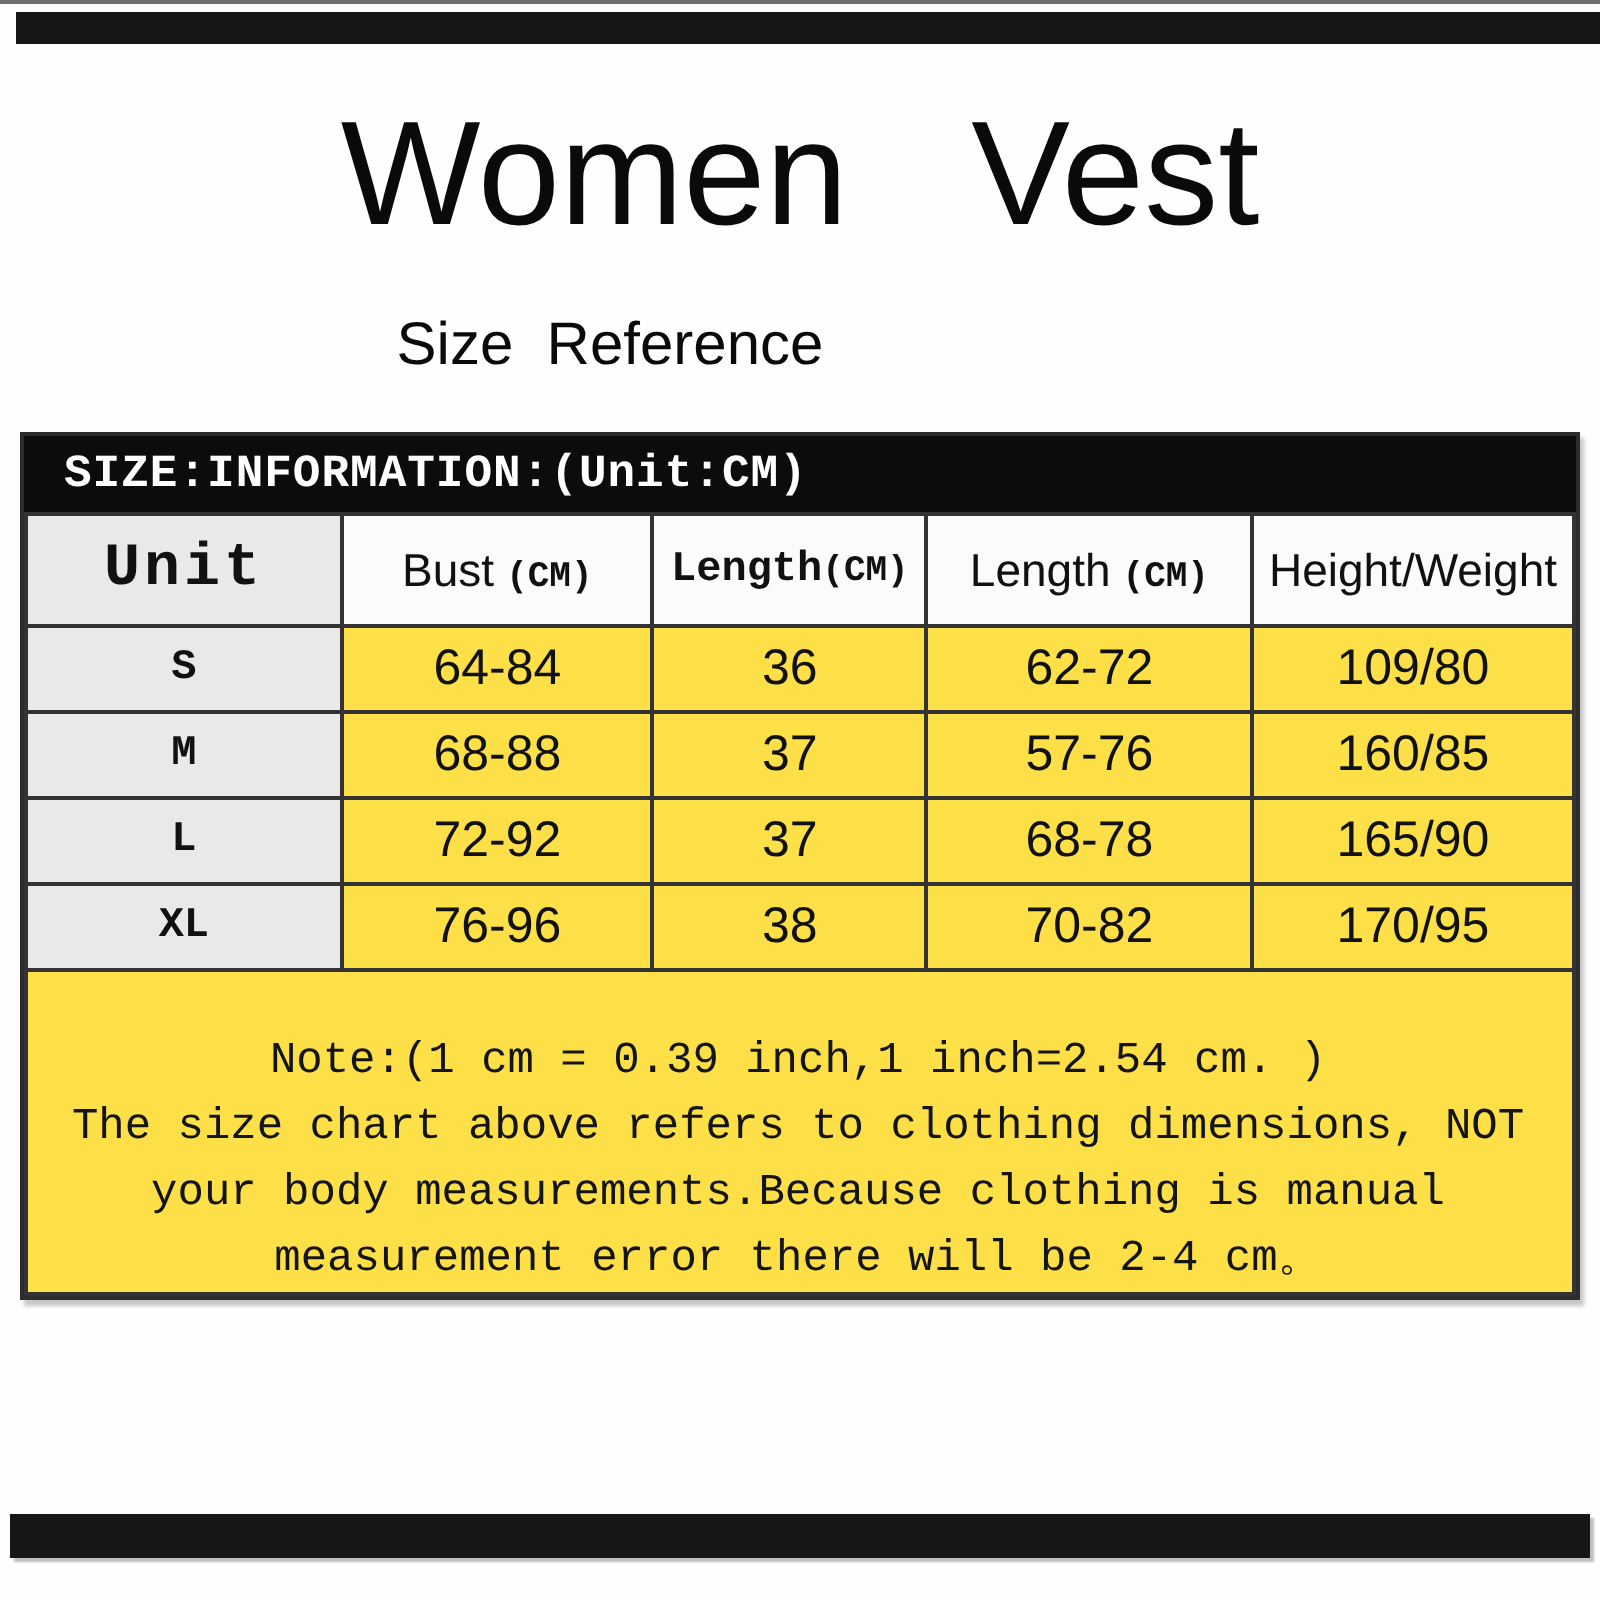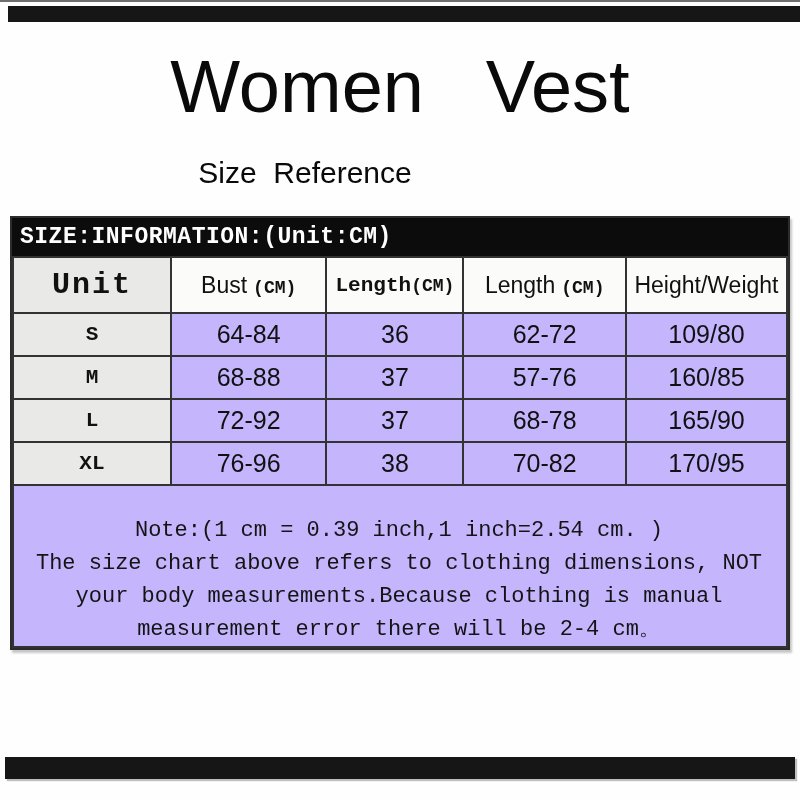--- a/index.html
+++ b/index.html
@@ -53,38 +53,38 @@
     box-shadow: 2px 3px 2px rgba(0,0,0,0.22);
   }
   .banner {
     height: 38px;
     background: #0c0c0c;
     color: #ffffff;
     font-family: "Liberation Mono", monospace;
     font-weight: 700;
     font-size: 23px;
     line-height: 38px;
-    padding-left: 8px;
+    padding-left: 20px;
     letter-spacing: 0.5px;
     white-space: pre;
   }
   table.size-table {
     width: 100%;
     border-collapse: collapse;
     table-layout: fixed;
   }
   table.size-table th, table.size-table td {
     border: 2px solid #333333;
     text-align: center;
     vertical-align: middle;
     overflow: hidden;
   }
   table.size-table thead th { height: 56px; background: #fbfbfa; }
   table.size-table thead th.size-col { background: #e9e9e7; }
-  table.size-table tbody td { height: 43px; background: #c4b5fd; }
+  table.size-table tbody td { height: 43px; background: #fde047; }
   table.size-table tbody td.size-col {
     background: #e9e9e7;
     font-family: "Liberation Mono", monospace;
     font-weight: 700;
     font-size: 21px;
   }
   .hdr-size {
     font-family: "Liberation Mono", monospace;
     font-weight: 700;
     font-size: 30px;

